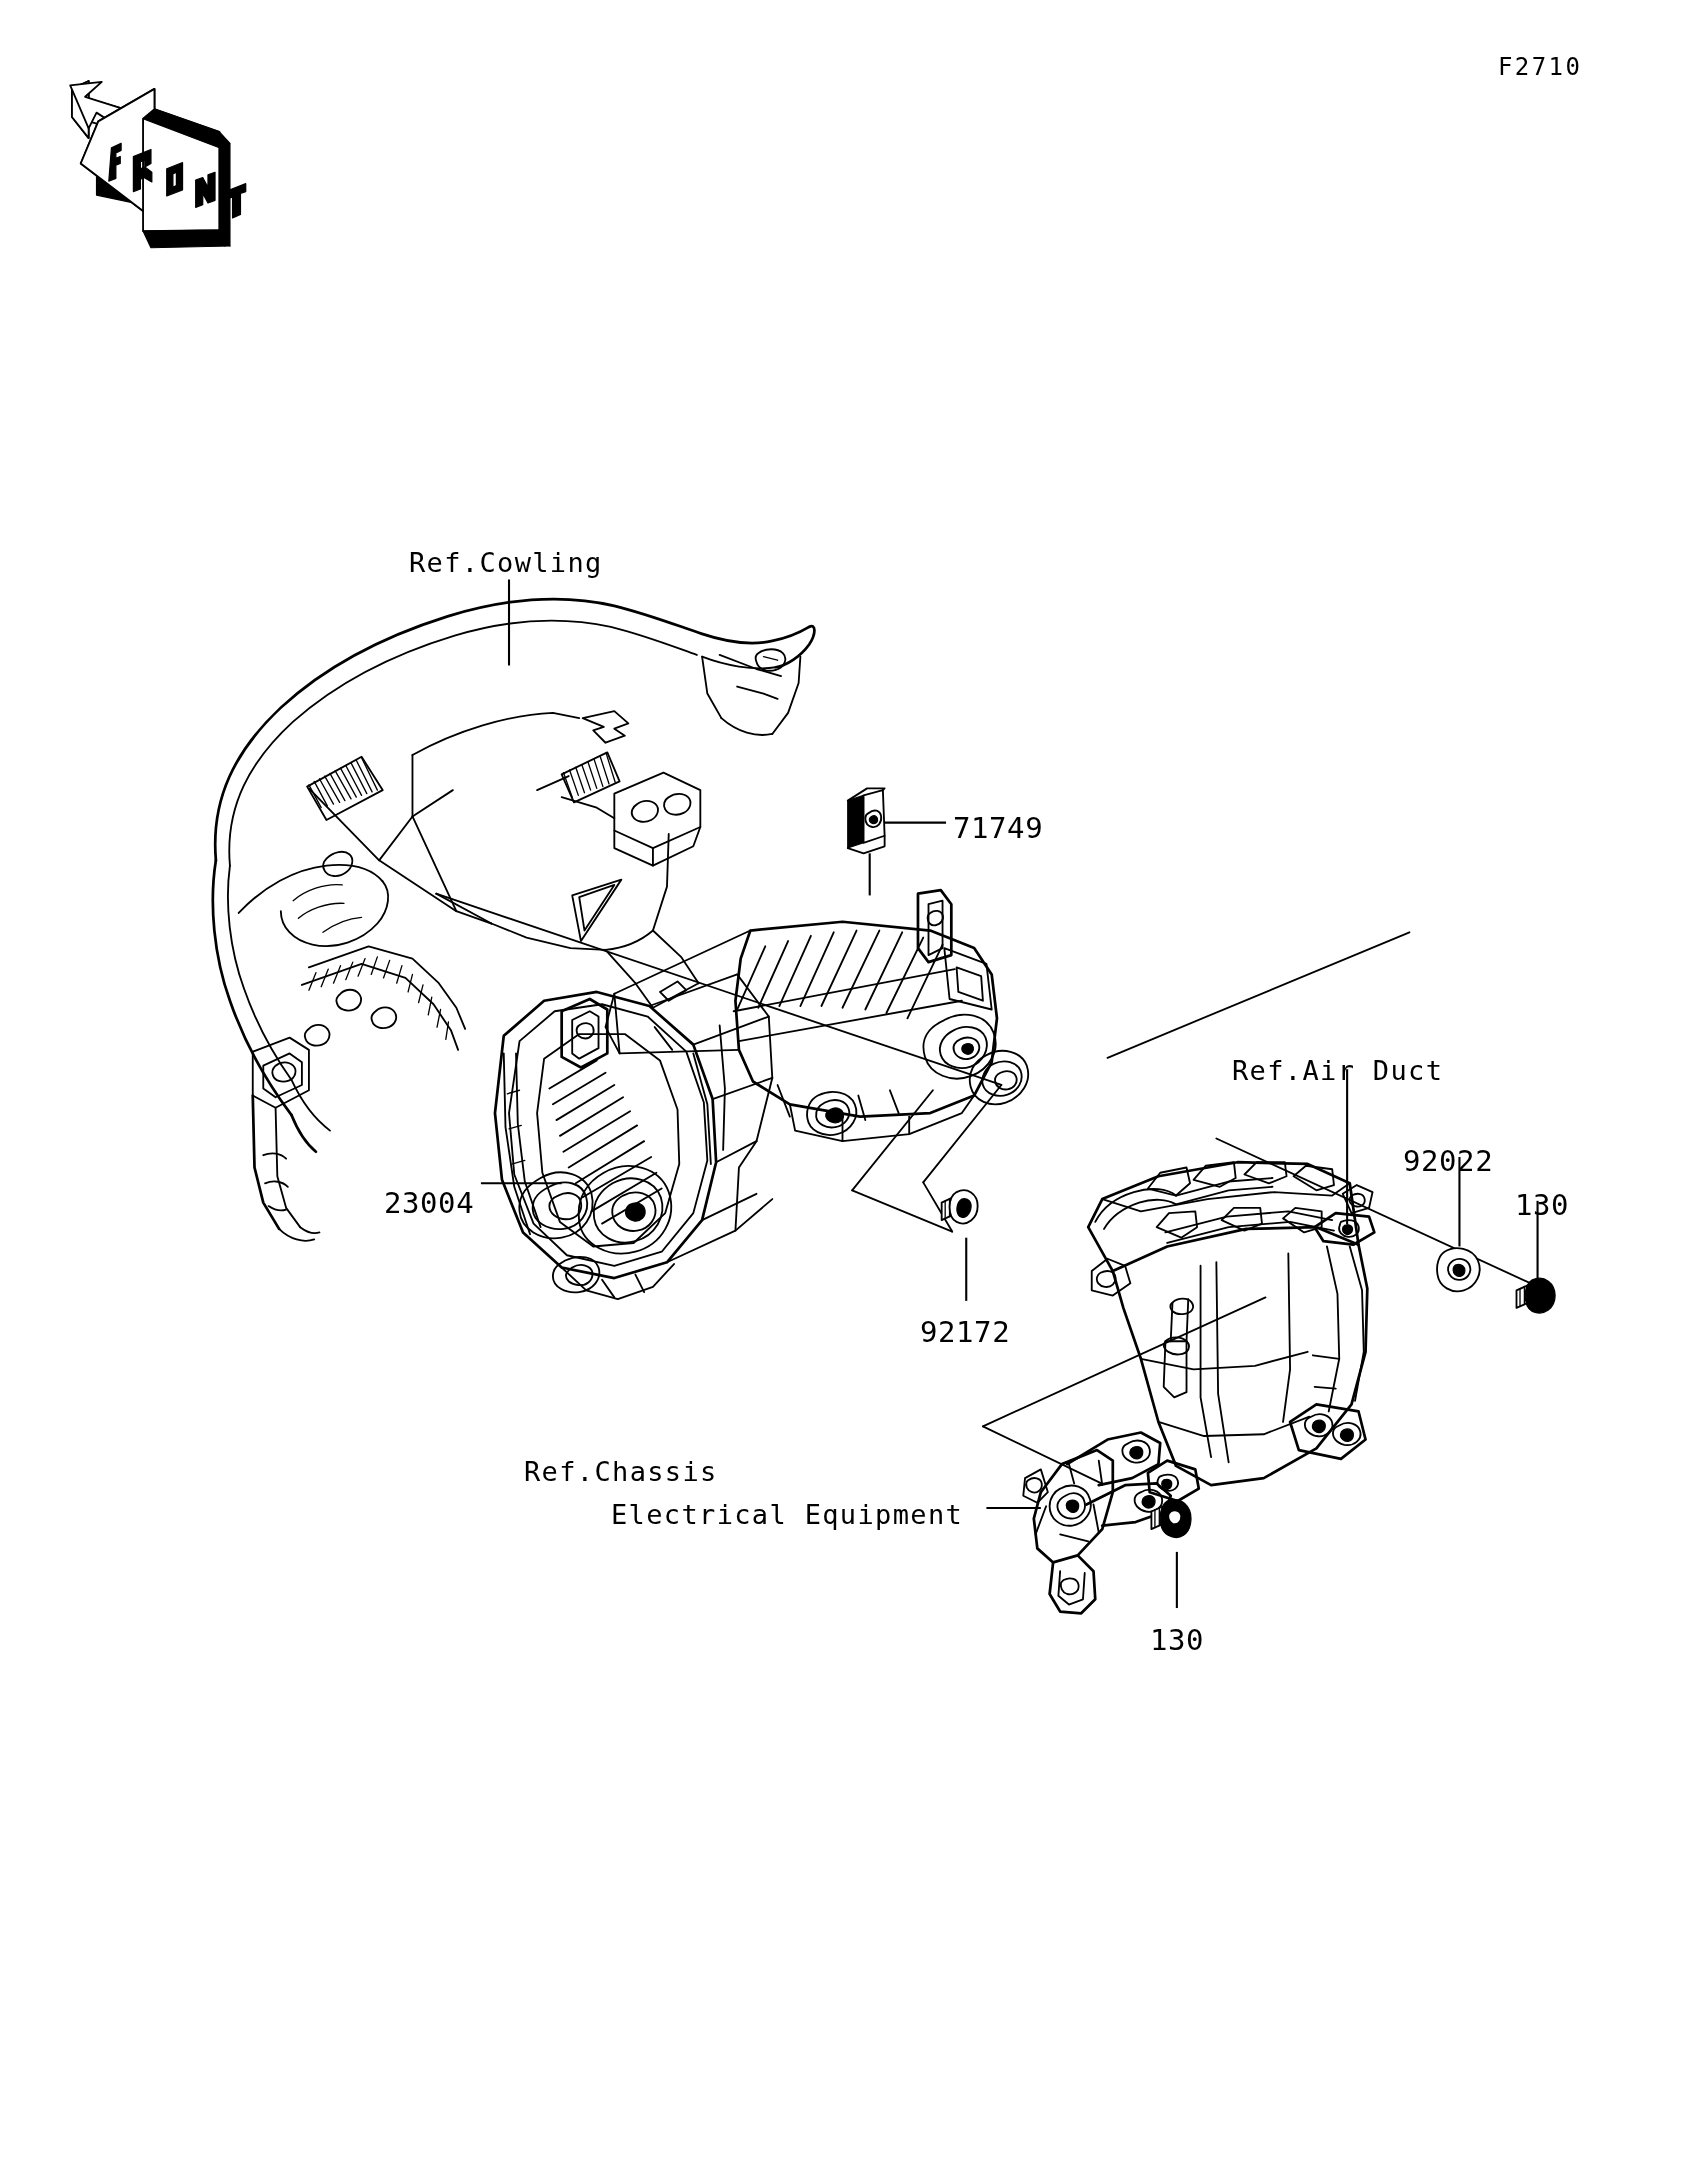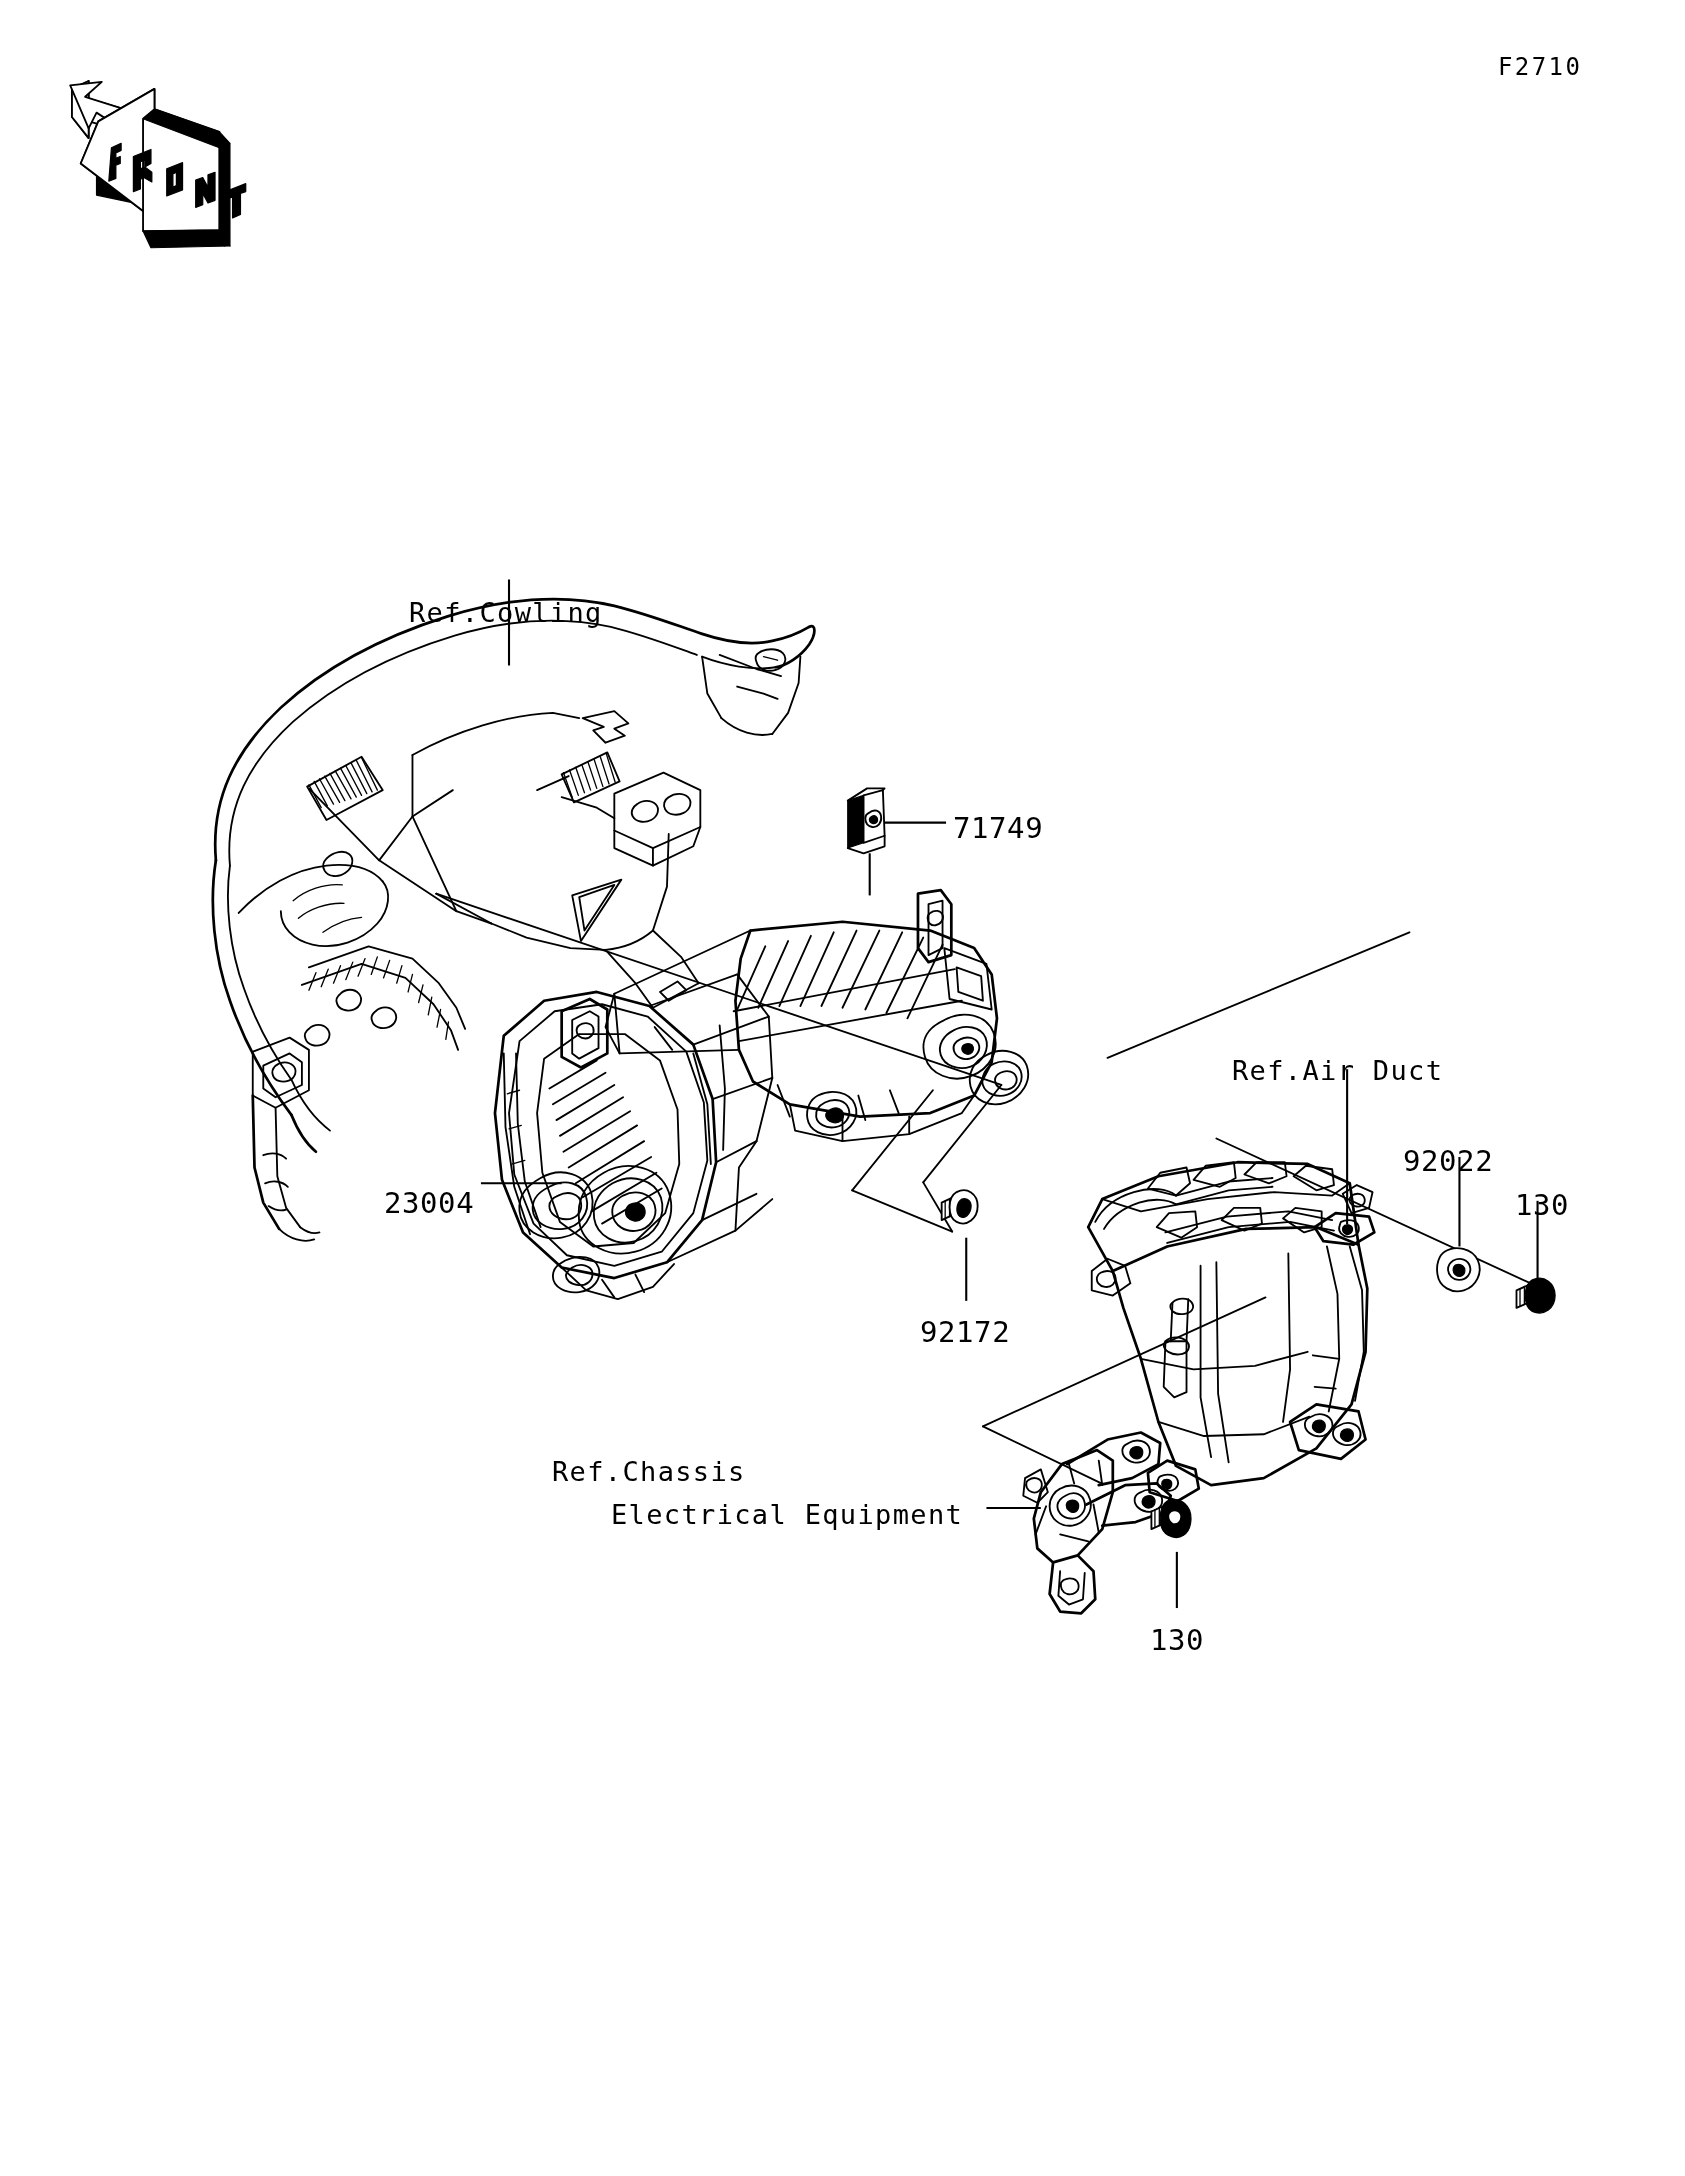--- a/index.html
+++ b/index.html
@@ -573,34 +573,34 @@
       <path class="fillw" d="M 1312 1722 L 1330 1714 L 1330 1734 L 1312 1742 Z"></path>
       <path class="lnt" d="M 1316 1720 L 1316 1740"></path>
       <path class="lnt" d="M 1321 1718 L 1321 1738"></path>
       <path class="lnt" d="M 1326 1716 L 1326 1736"></path>
       <path class="fillk" d="M 1330 1710 C 1346 1704, 1358 1716, 1357 1732 C 1356 1748, 1344 1756, 1331 1749 C 1324 1745, 1322 1738, 1322 1730 C 1322 1720, 1325 1713, 1330 1710 Z"></path>
       <path class="fillw" d="M 1334 1722 C 1340 1719, 1346 1722, 1346 1728 C 1346 1734, 1341 1738, 1336 1736 C 1332 1734, 1330 1728, 1332 1724 Z"></path>
     </g>
 
   </svg>
 
-  <div class="label refname" style="left:409px; top:594px;">Ref.Cowling</div>
+  <div class="label refname" style="left:409px; top:544px;">Ref.Cowling</div>
 
   <div class="label partnum" style="left:953px; top:808px;">71749</div>
 
   <div class="label refname" style="left:1232px; top:1052px;">Ref.Air Duct</div>
 
   <div class="label partnum" style="left:1403px; top:1141px;">92022</div>
 
   <div class="label partnum" style="left:1515px; top:1185px;">130</div>
 
   <div class="label partnum" style="left:384px; top:1167px;margin-top:16px;">23004</div>
 
   <div class="label partnum" style="left:920px; top:1312px;">92172</div>
 
-  <div class="label refname" style="left:552px; top:1453px;">Ref.Chassis</div>
+  <div class="label refname" style="left:524px; top:1453px;">Ref.Chassis</div>
 
   <div class="label refname" style="left:611px; top:1496px;">Electrical Equipment</div>
 
   <div class="label partnum" style="left:1150px; top:1620px;">130</div>
 
 </div>
 
 
 </body></html>

